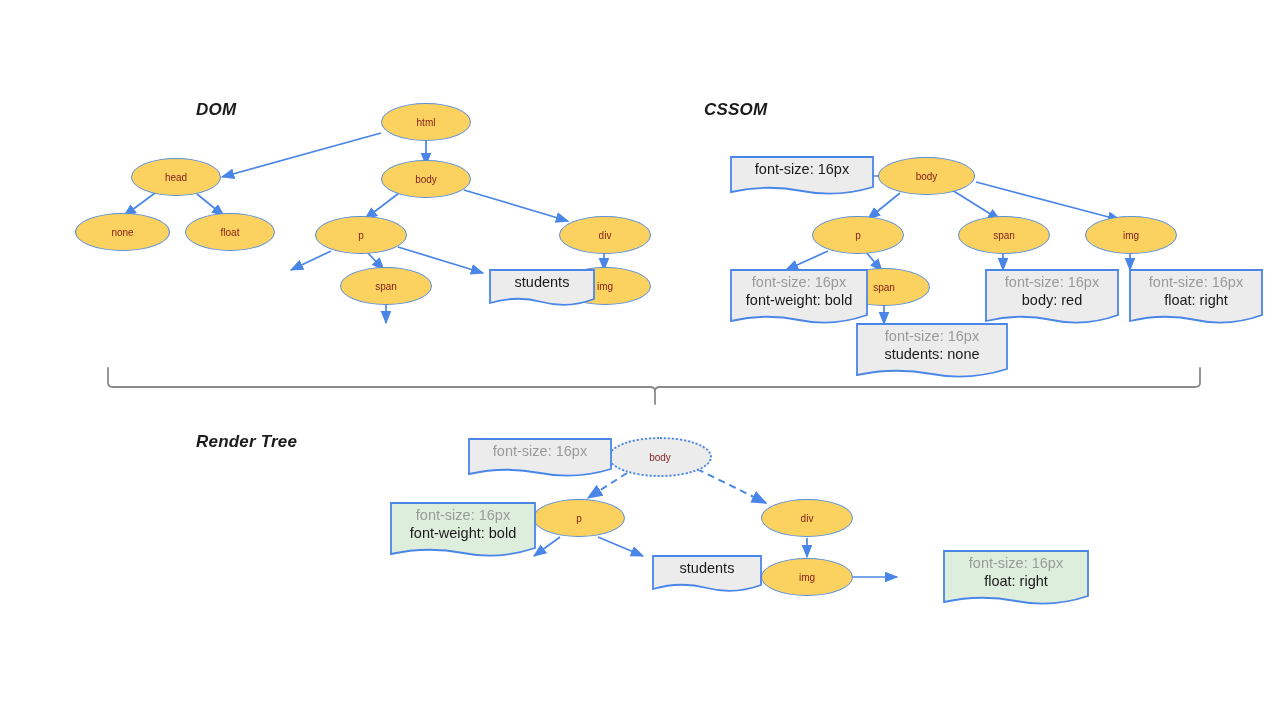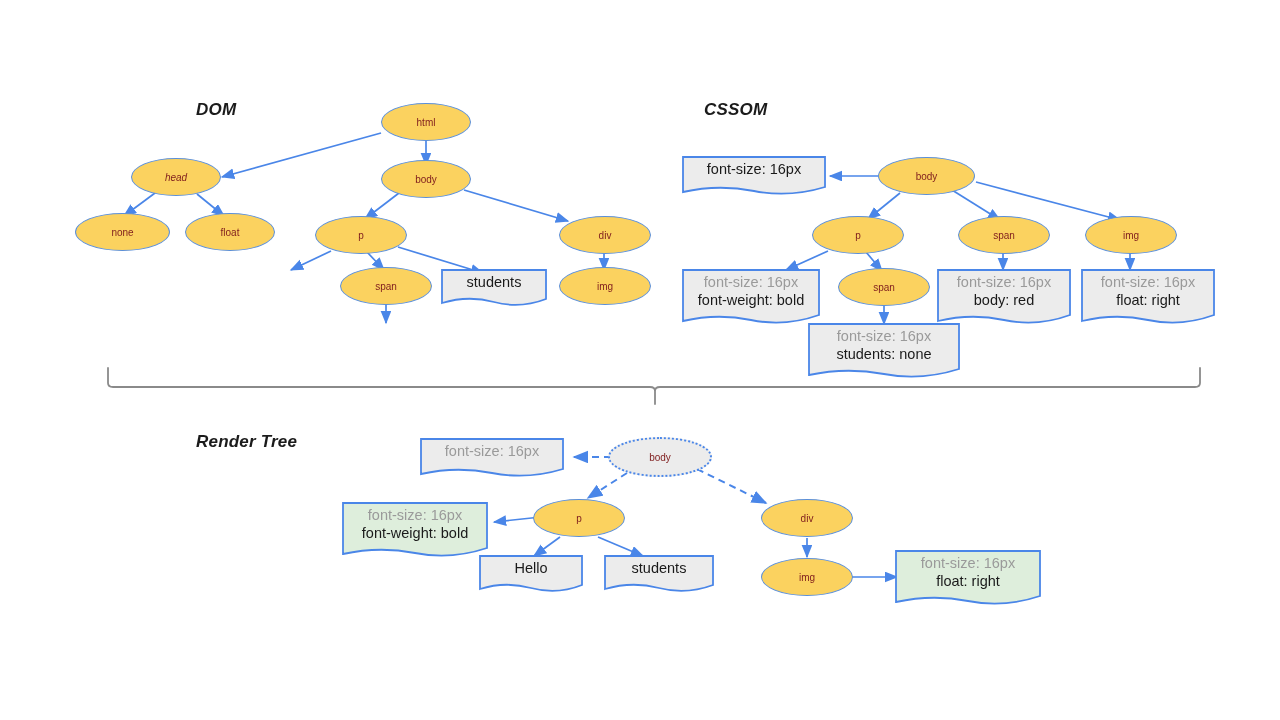--- a/index.html
+++ b/index.html
@@ -58,20 +58,21 @@
   .node.ghost {
     background: #ececec;
     border: 2px dotted #4a86e8;
   }
 
   
   .pbox {
     position: absolute;
     box-sizing: border-box;
     padding-top: 5px;
+    margin-left: 48px;
   }
   .pbox .shape {
     position: absolute;
     left: 0;
     top: 0;
     width: 100%;
     height: 100%;
     z-index: 0;
   }
   .pbox .lines {
@@ -143,21 +144,21 @@
 
     <g class="brace-g" stroke="#8a8a8a" stroke-width="1.8" fill="none" stroke-linecap="round">
       <path d="M108,368 L108,383 Q108,387 113,387 L650,387 Q655,387 655,391 L655,404
                M655,391 Q655,387 660,387 L1195,387 Q1200,387 1200,383 L1200,368"></path>
     </g>
   </svg>
 
   <div class="section-title" style="left:196px; top:100px;">DOM</div>
 
   <div class="node" style="left:381px; top:103px; width:90px; height:38px;">html</div>
-  <div class="node" style="left:131px; top:158px; width:90px; height:38px;font-style:italic;">head</div>
+  <div class="node" style="left:131px; top:158px; width:90px; height:38px;">head</div>
   <div class="node" style="left:381px; top:160px; width:90px; height:38px;">body</div>
   <div class="node" style="left:75px; top:213px; width:95px; height:38px;">none</div>
   <div class="node" style="left:185px; top:213px; width:90px; height:38px;">float</div>
   <div class="node" style="left:315px; top:216px; width:92px; height:38px;">p</div>
   <div class="node" style="left:559px; top:216px; width:92px; height:38px;">div</div>
   <div class="node" style="left:340px; top:267px; width:92px; height:38px;">span</div>
   <div class="node" style="left:559px; top:267px; width:92px; height:38px;">img</div>
 
 
   <div class="pbox" style="left:441px; top:269px; width:106px; height:38px;">
@@ -246,28 +247,20 @@
   <div class="pbox" style="left:342px; top:502px; width:146px; height:56px;">
     <svg class="shape" viewBox="0 0 146 56" preserveAspectRatio="none">
       <path d="M1,1 L145,1 L145,46 Q109,58 73,51 Q37,44 1,52 Z" fill="#deeedc" stroke="#4a86e8" stroke-width="1.8"></path>
     </svg>
     <div class="lines">
       <span class="ln muted">font-size: 16px</span>
       <span class="ln">font-weight: bold</span>
     </div>
   </div>
 
-  <div class="pbox" style="left:479px; top:555px; width:104px; height:38px;">
-    <svg class="shape" viewBox="0 0 104 38" preserveAspectRatio="none">
-      <path d="M1,1 L103,1 L103,30 Q78,40 52,33 Q26,26 1,34 Z" fill="#ececec" stroke="#4a86e8" stroke-width="1.8"></path>
-    </svg>
-    <div class="lines">
-      <span class="ln">Hello</span>
-    </div>
-  </div>
 
   <div class="pbox" style="left:604px; top:555px; width:110px; height:38px;">
     <svg class="shape" viewBox="0 0 110 38" preserveAspectRatio="none">
       <path d="M1,1 L109,1 L109,30 Q82,40 55,33 Q28,26 1,34 Z" fill="#ececec" stroke="#4a86e8" stroke-width="1.8"></path>
     </svg>
     <div class="lines">
       <span class="ln">students</span>
     </div>
   </div>
 

